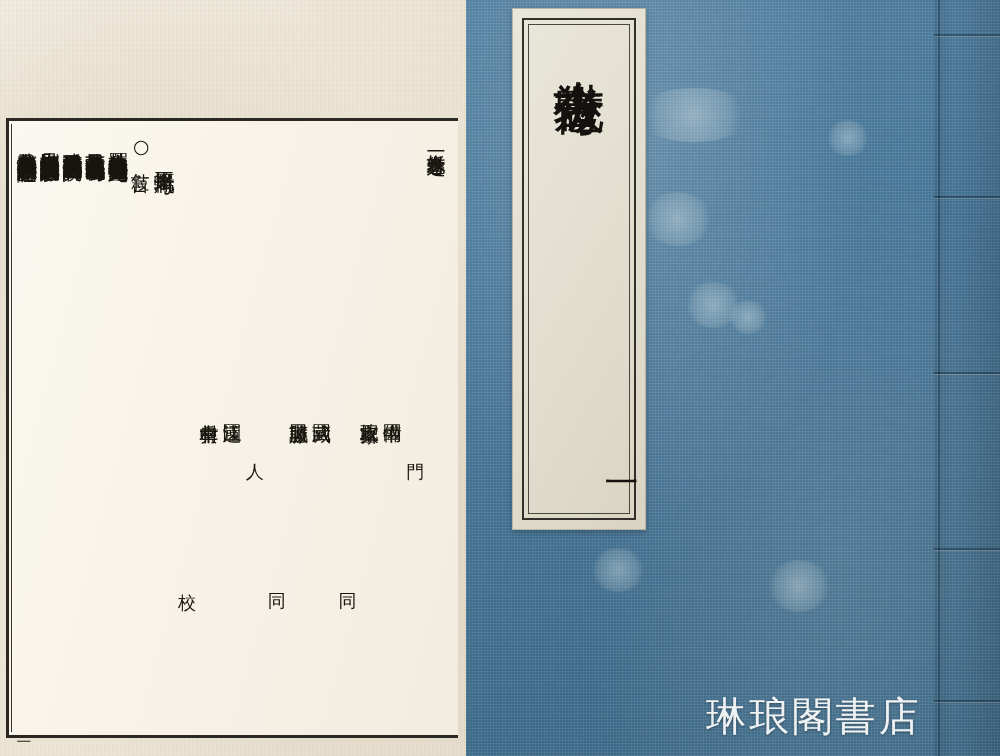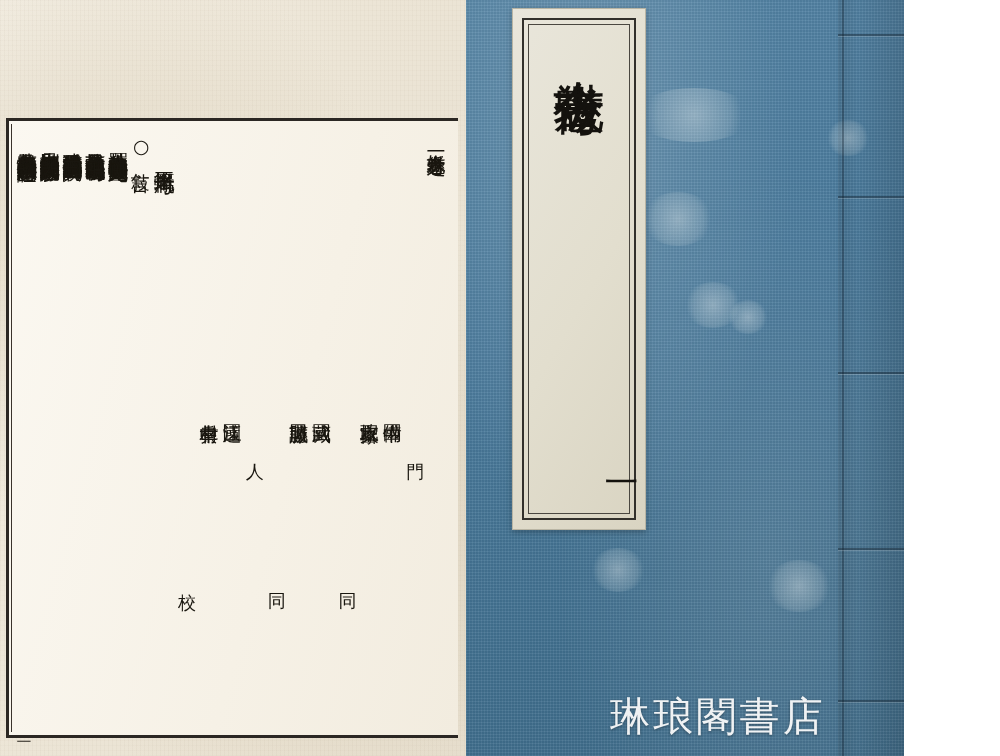--- a/index.html
+++ b/index.html
@@ -145,21 +145,21 @@
   }
   .speck {
     position: absolute;
     border-radius: 50%;
     background: rgba(110,88,55,0.28);
   }
 
   
   .right-pane {
     position: relative;
-    width: 438px;
+    width: 534px;
     height: 756px;
     background: #4a7b9d;
     background-image:
       radial-gradient(ellipse at 30% 20%, rgba(255,255,255,0.16) 0%, rgba(255,255,255,0) 45%),
       radial-gradient(ellipse at 70% 75%, rgba(255,255,255,0.10) 0%, rgba(255,255,255,0) 50%),
       linear-gradient(160deg, #5585a6 0%, #4a7b9d 40%, #41708f 75%, #3d6b89 100%);
     overflow: hidden;
   }
   .cover-weave {
     position: absolute;

